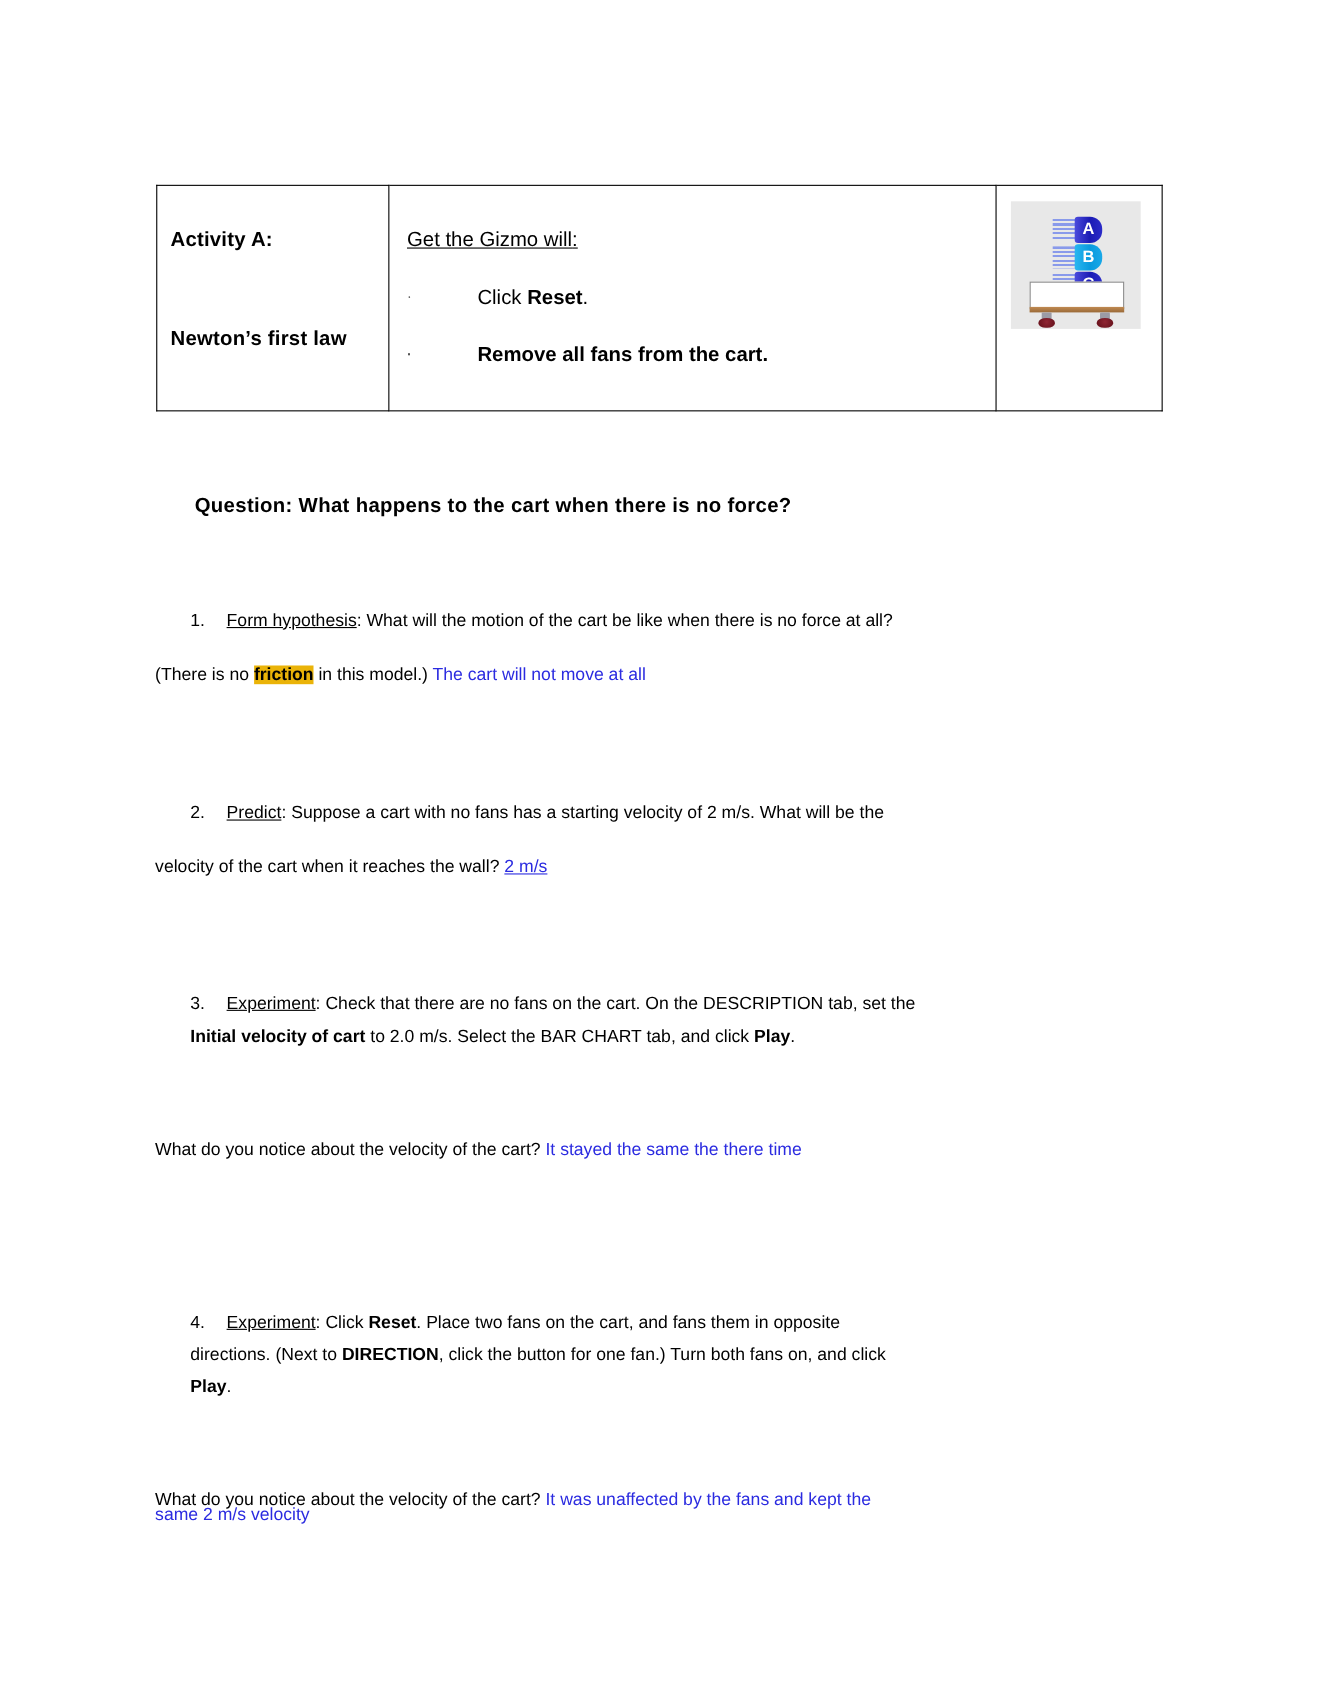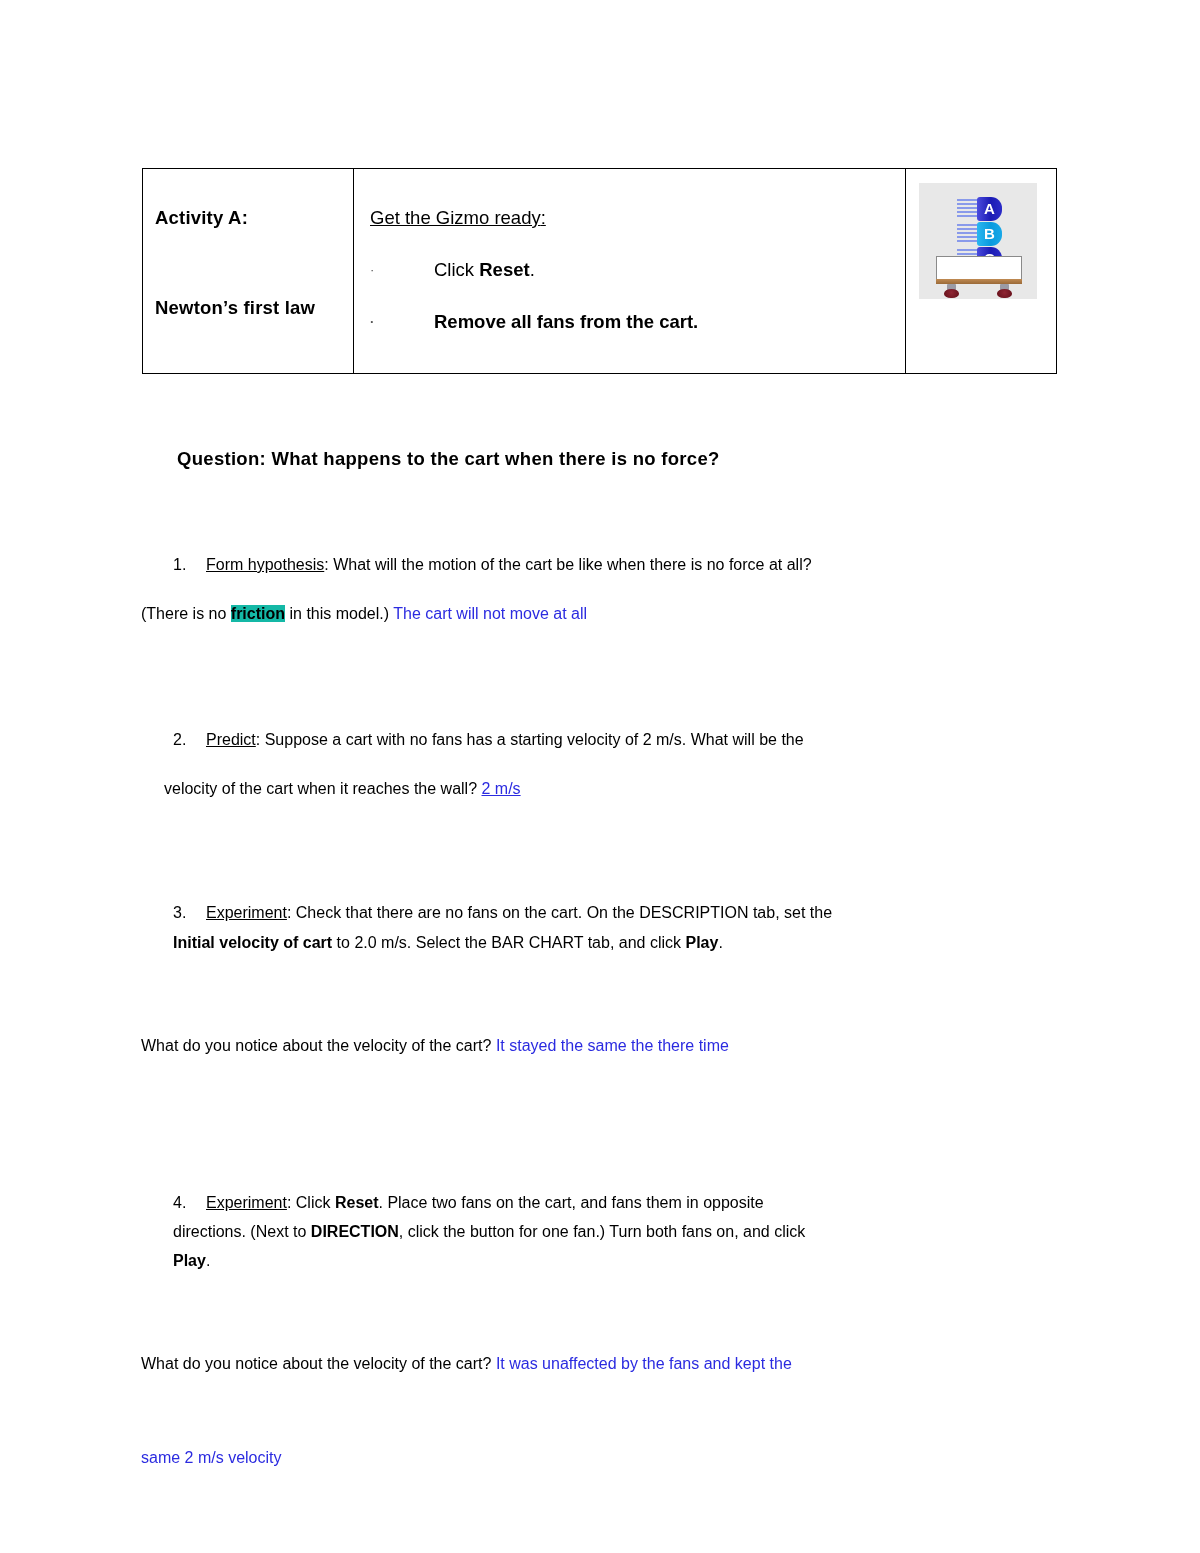--- a/index.html
+++ b/index.html
@@ -187,60 +187,60 @@
   .num-marker {
     display: inline-block;
     width: 33px;
     text-align: left;
   }
 
   .b1-l1 { left: 173px; top: 556px; }
   .b1-l2 { left: 141px; top: 605px; }
 
   .b2-l1 { left: 173px; top: 731px; }
-  .b2-l2 { left: 141px; top: 780px; margin-left: 23px; }
+  .b2-l2 { left: 141px; top: 780px; }
 
   .b3-l1 { left: 173px; top: 904px; }
   .b3-l2 { left: 173px; top: 934px; }
 
   .note1 { left: 141px; top: 1037px; }
 
   .b4-l1 { left: 173px; top: 1194px; }
   .b4-l2 { left: 173px; top: 1223px; }
   .b4-l3 { left: 173px; top: 1252px; }
 
   .note2-l1 { left: 141px; top: 1355px; }
-  .note2-l2 { left: 141px; top: 1449px; }
+  .note2-l2 { left: 141px; top: 1369px; }
 
   .u { text-decoration: underline; }
   .b { font-weight: bold; }
   .ans {
     color: #2b2be0;
   }
   .ans-u { color: #2b2be0; text-decoration: underline; }
   .hl {
-    background: #14b8a6;
+    background: #eab308;
     font-weight: bold;
   }
 </style>
 </head>
 <body>
 
 <div class="page">
 
   <table class="activity-table">
     <tbody>
         <tr>
       <td class="cell-activity">
         <div class="activity-label">Activity A:</div>
         <div class="activity-sublabel">Newton’s first law</div>
       </td>
 
       <td class="cell-instructions">
-        <div class="ready-title"><span>Get the Gizmo ready</span><span>:</span></div>
+        <div class="ready-title"><span>Get the Gizmo will</span><span>:</span></div>
 
         <div class="bullet-row b1"><span class="bullet-mark">·</span><span class="bullet-gap"></span><span>Click </span><span class="b">Reset</span><span>.</span></div>
 
         <div class="bullet-row b2"><span class="bullet-mark">·</span><span class="bullet-gap"></span><span>Remove all fans from the cart.</span></div>
       </td>
 
       <td class="cell-image">
         <div class="cart-thumb">
 
           <div class="fan-stack">

